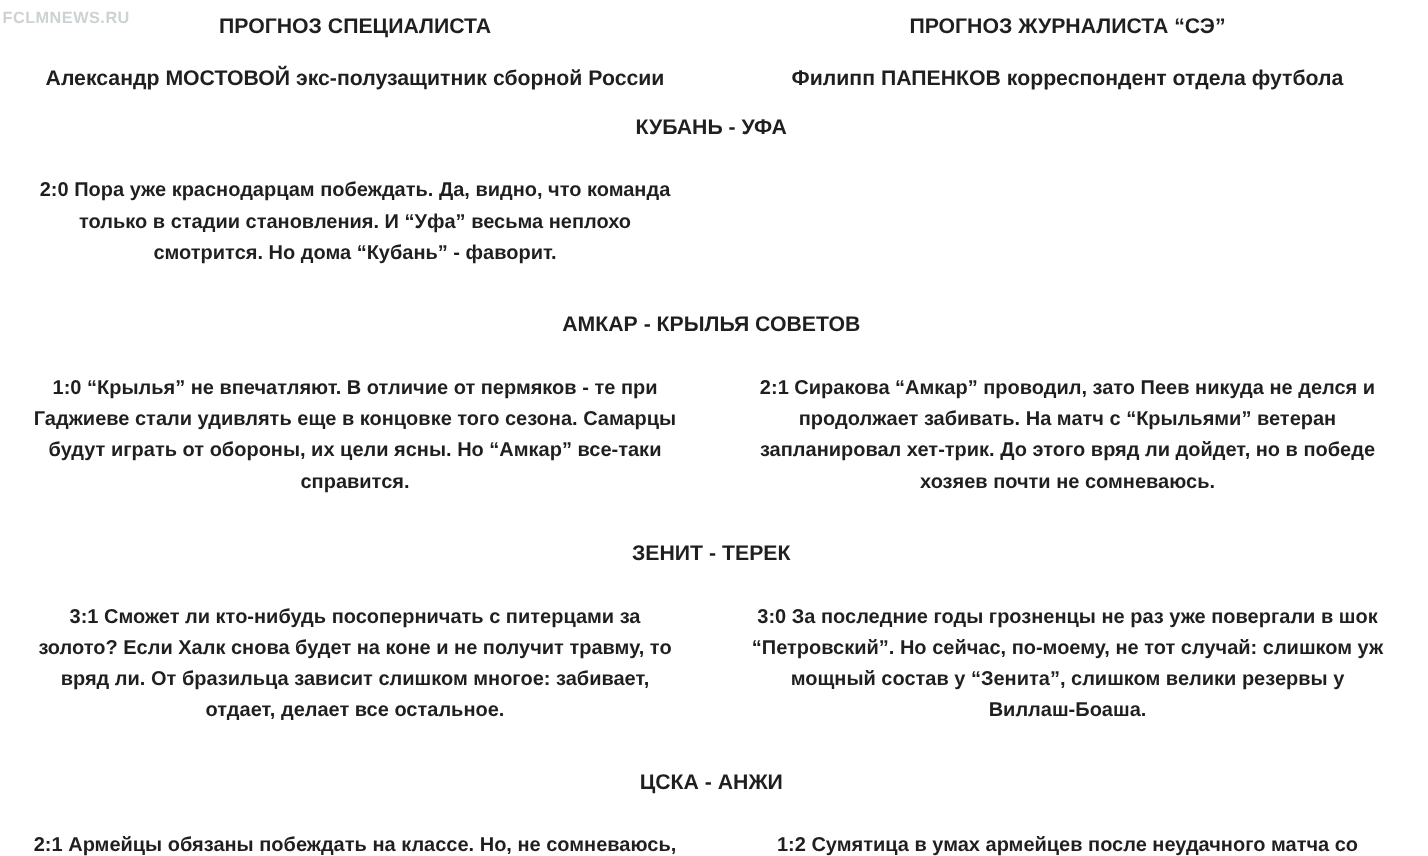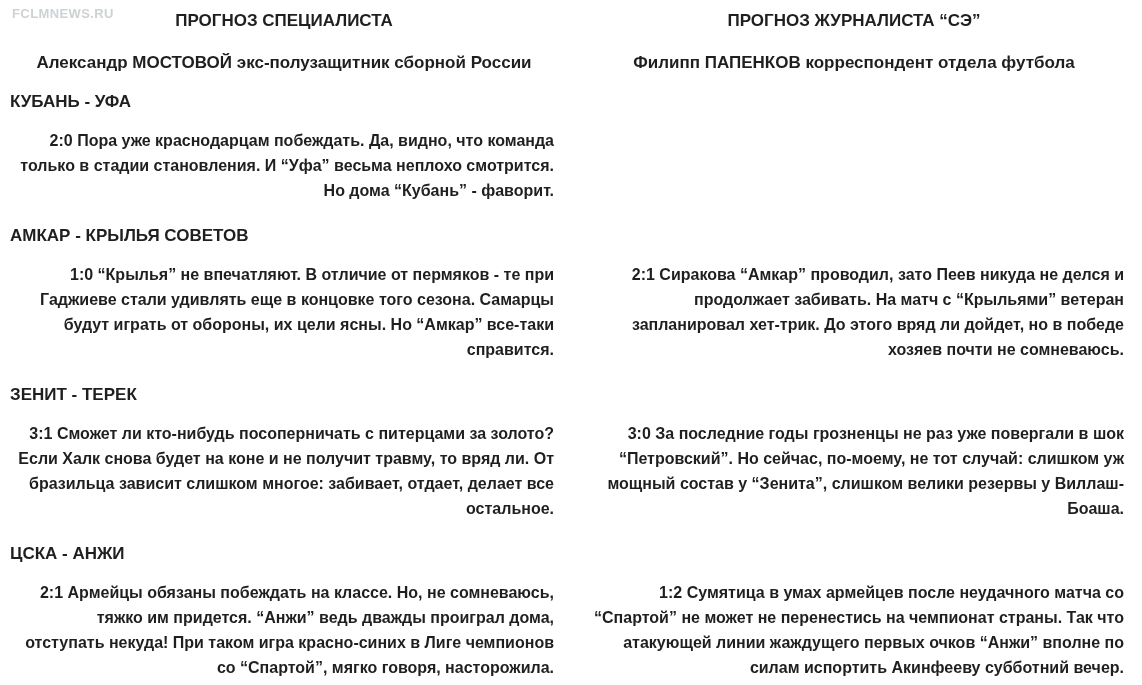--- a/index.html
+++ b/index.html
@@ -12,21 +12,21 @@
     background: #ffffff;
     font-family: "Liberation Sans", "DejaVu Sans", sans-serif;
     font-weight: bold;
     color: #1f1f1f;
     position: relative;
     overflow: hidden;
   }
   .watermark {
     position: absolute;
     top: 6px;
-    left: 12px;
+    left: 2px;
     font-size: 13px;
     letter-spacing: 0.4px;
     color: #cdd2d5;
     user-select: none;
   }
   .page {
     padding: 10px 14px 0 10px;
   }
   .titles-row, .authors-row, .predictions-row {
     display: grid;
@@ -40,30 +40,30 @@
   }
   .authors-row {
     margin-top: 20px;
   }
   .author {
     text-align: center;
     font-size: 17px;
     line-height: 21px;
   }
   .match-header {
-    text-align: left;
+    text-align: center;
     font-size: 17px;
     line-height: 21px;
     margin: 18px 0 12px 0;
   }
   .prediction {
     font-size: 16px;
     line-height: 25px;
-    margin: 4px;
-    text-align: right;
+    margin: 16px;
+    text-align: center;
   }
 </style>
 </head>
 <body>
 
 <div class="watermark">FCLMNEWS.RU</div>
 
 <div class="page">
 
   <div class="titles-row">

